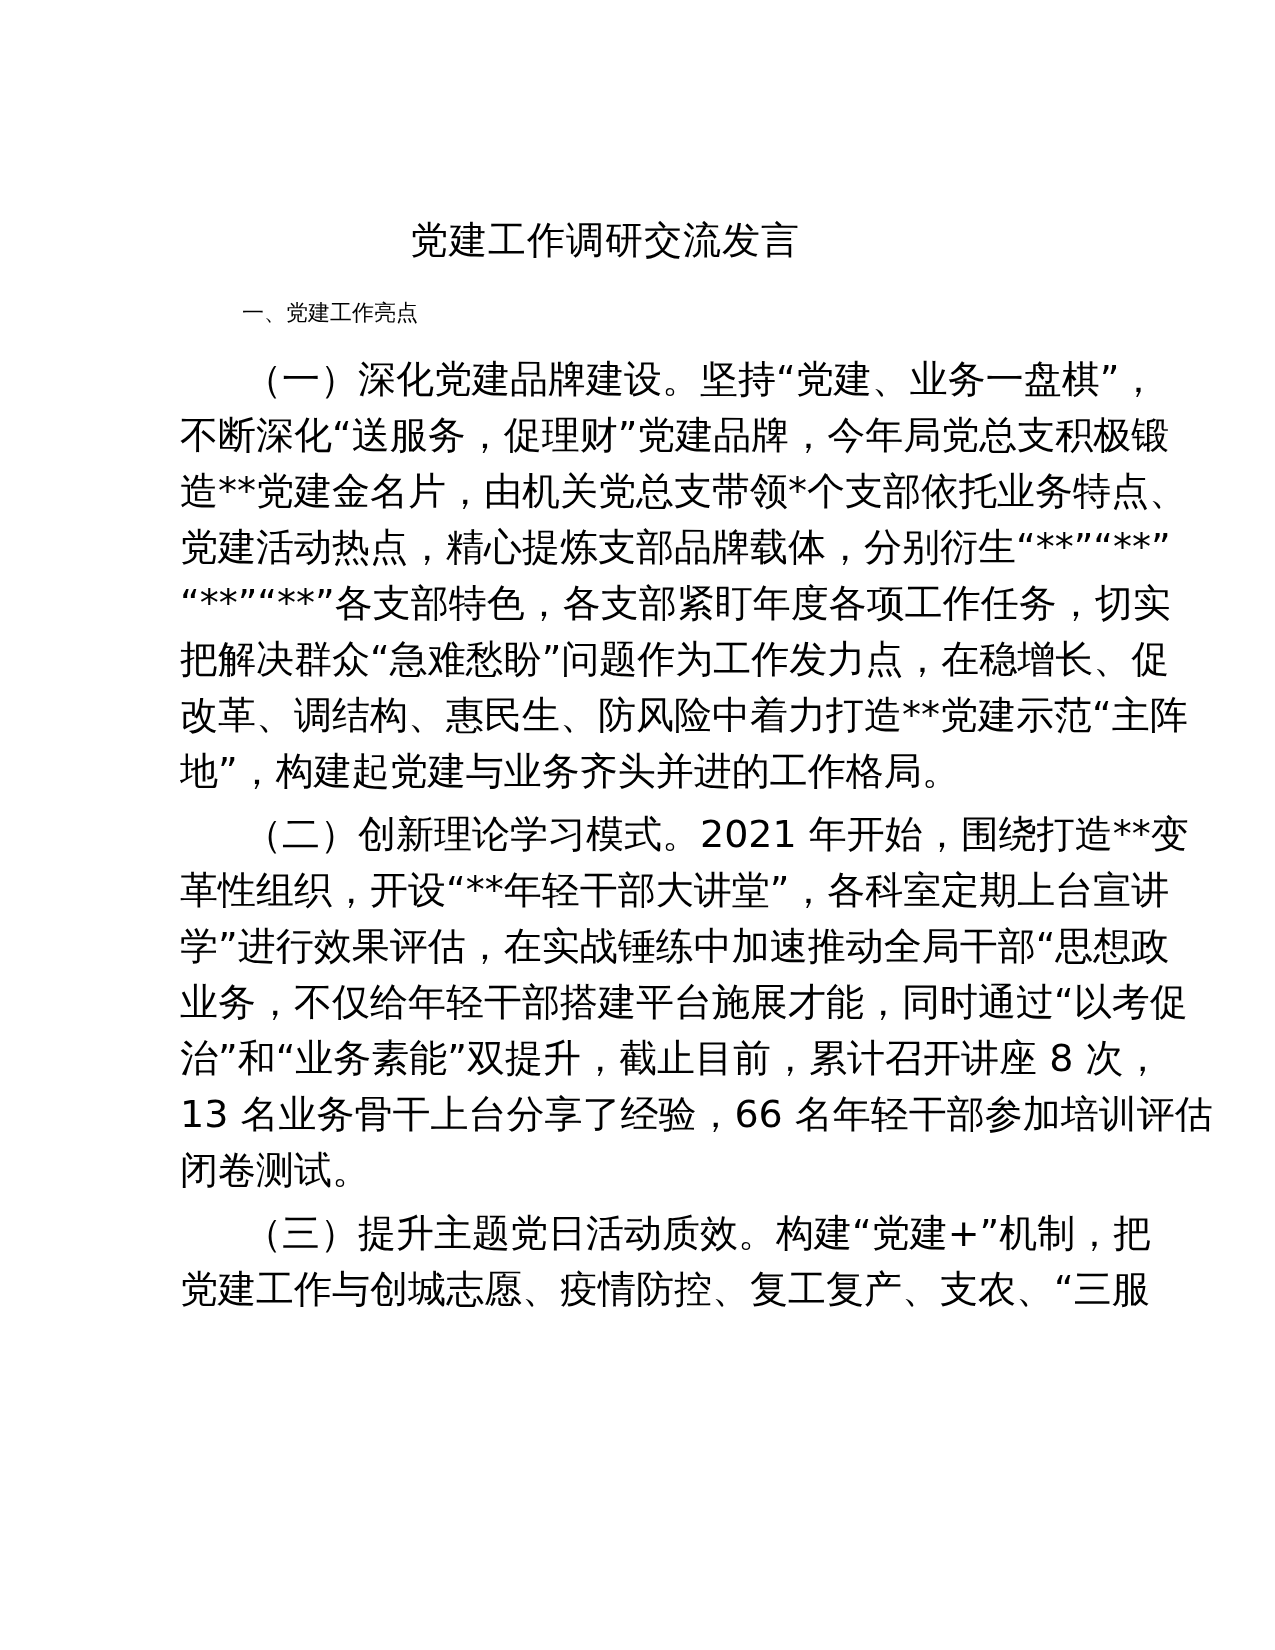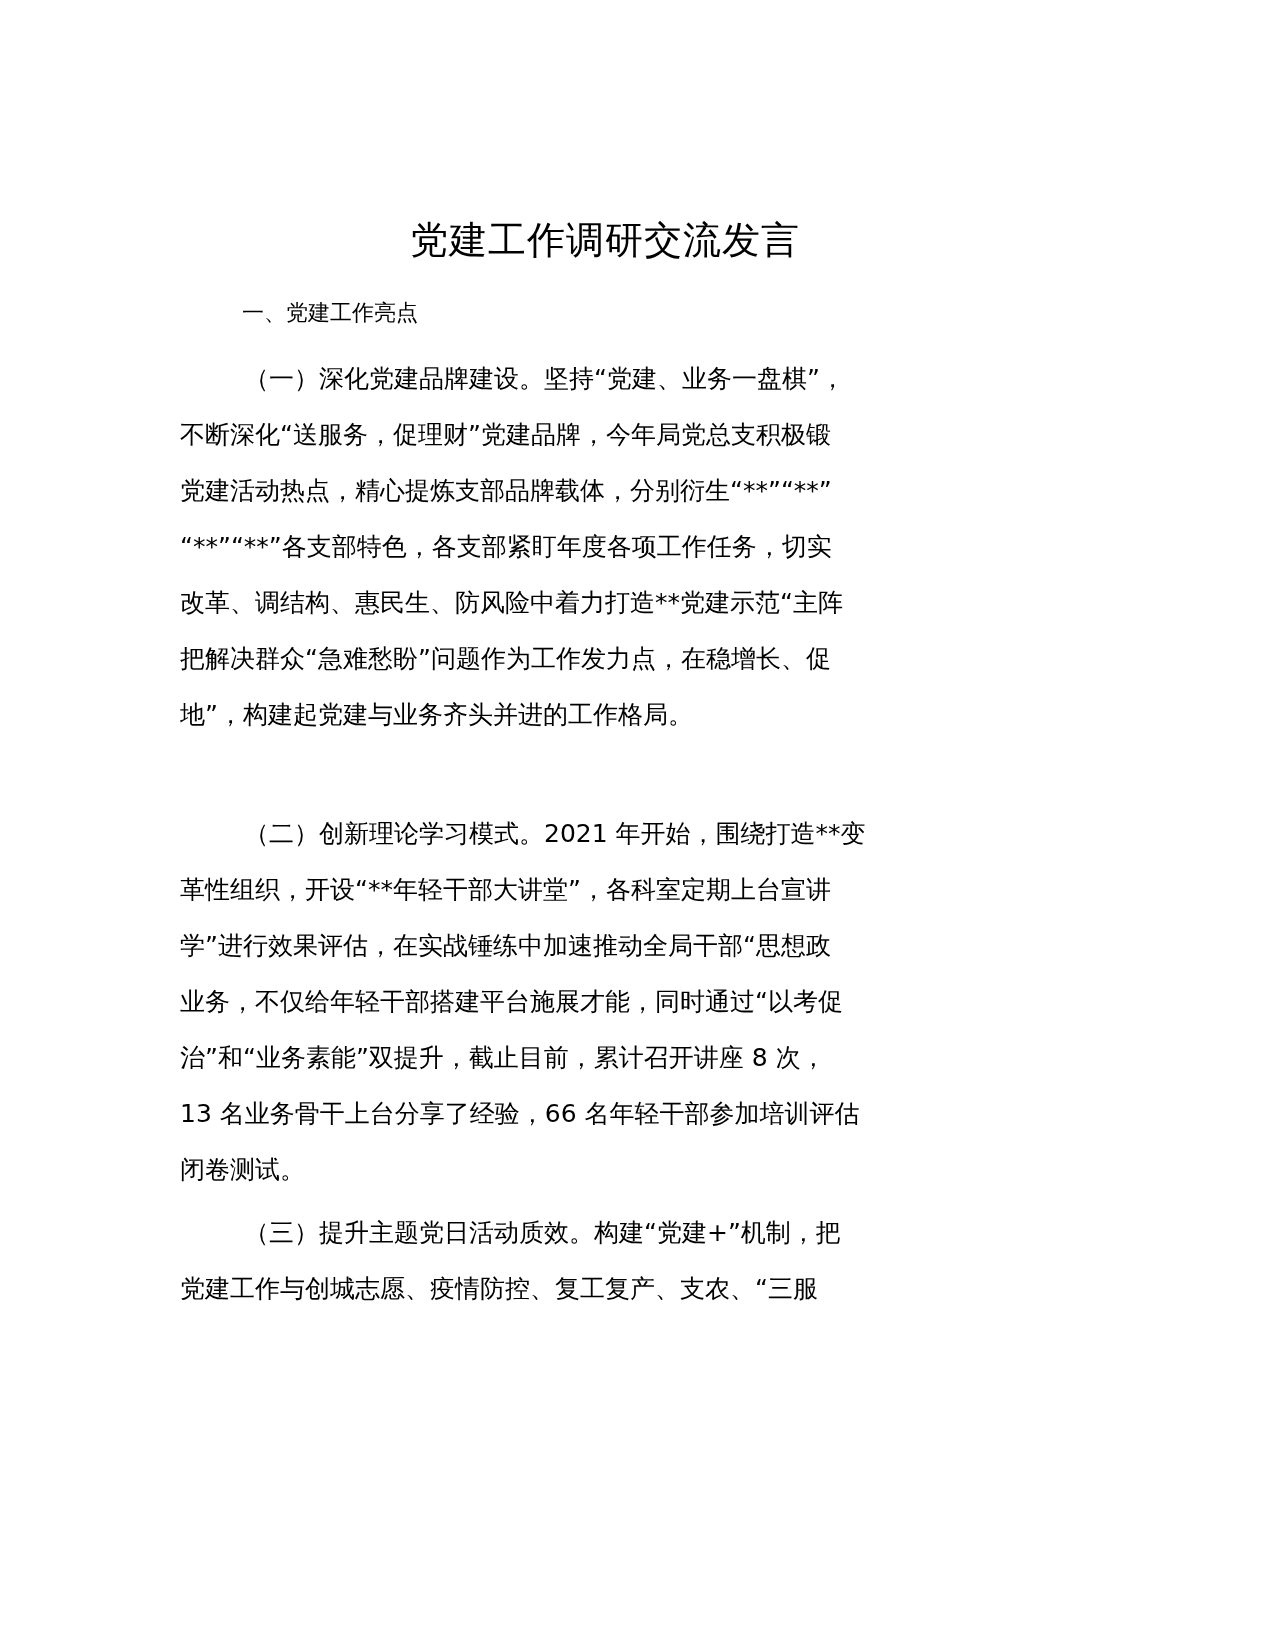--- a/index.html
+++ b/index.html
@@ -2,38 +2,39 @@
 <html><head>
 <meta charset="utf-8">
 <style>
   html, body { margin: 0; padding: 0; background: #ffffff; }
   body { width: 1275px; height: 1650px; position: relative; overflow: hidden;
          font-family: "DejaVu Sans", "Liberation Sans", sans-serif; color: #000; }
   .page { position: absolute; left: 0; top: 0; width: 1275px; height: 1473px; background: #fff; }
   .title { position: absolute; left: 0; width: 1210px; top: 212px; text-align: center;
            font-size: 38px; line-height: 56px; letter-spacing: 1px; }
   .heading { position: absolute; left: 242px; top: 285px; font-size: 22px; line-height: 56px; }
-  .para { position: absolute; left: 180px; width: 860px; font-size: 25px; line-height: 56px; }
+  .para { position: absolute; left: 180px; width: 860px; font-size: 38px; line-height: 56px; }
   .line { display: block; white-space: nowrap; height: 56px; }
   .line.first { padding-left: 64px; }
 </style>
 </head>
 <body>
 
 <div class="page">
   <div class="title">党建工作调研交流发言</div>
   <div class="heading">一、党建工作亮点</div>
 
   <div class="para" style="top:351px;">
     <span class="line first">（一）深化党建品牌建设。坚持“党建、业务一盘棋”，</span>
     <span class="line">不断深化“送服务，促理财”党建品牌，今年局党总支积极锻</span>
+    <span class="line">造**党建金名片，由机关党总支带领*个支部依托业务特点、</span>
     <span class="line">党建活动热点，精心提炼支部品牌载体，分别衍生“**”“**”</span>
     <span class="line">“**”“**”各支部特色，各支部紧盯年度各项工作任务，切实</span>
+    <span class="line">把解决群众“急难愁盼”问题作为工作发力点，在稳增长、促</span>
     <span class="line">改革、调结构、惠民生、防风险中着力打造**党建示范“主阵</span>
-    <span class="line">把解决群众“急难愁盼”问题作为工作发力点，在稳增长、促</span>
     <span class="line">地”，构建起党建与业务齐头并进的工作格局。</span>
   </div>
 
   <div class="para" style="top:806px;">
     <span class="line first">（二）创新理论学习模式。2021 年开始，围绕打造**变</span>
     <span class="line">革性组织，开设“**年轻干部大讲堂”，各科室定期上台宣讲</span>
     <span class="line">学”进行效果评估，在实战锤练中加速推动全局干部“思想政</span>
     <span class="line">业务，不仅给年轻干部搭建平台施展才能，同时通过“以考促</span>
     <span class="line">治”和“业务素能”双提升，截止目前，累计召开讲座 8 次，</span>
     <span class="line">13 名业务骨干上台分享了经验，66 名年轻干部参加培训评估</span>

